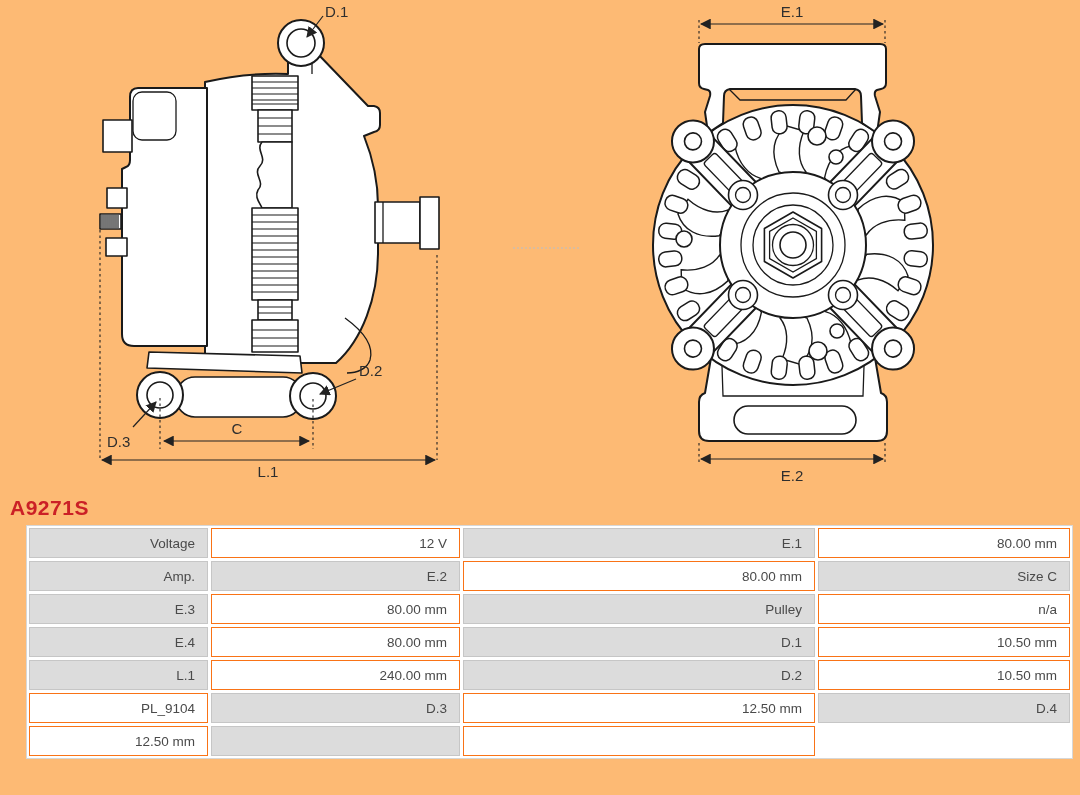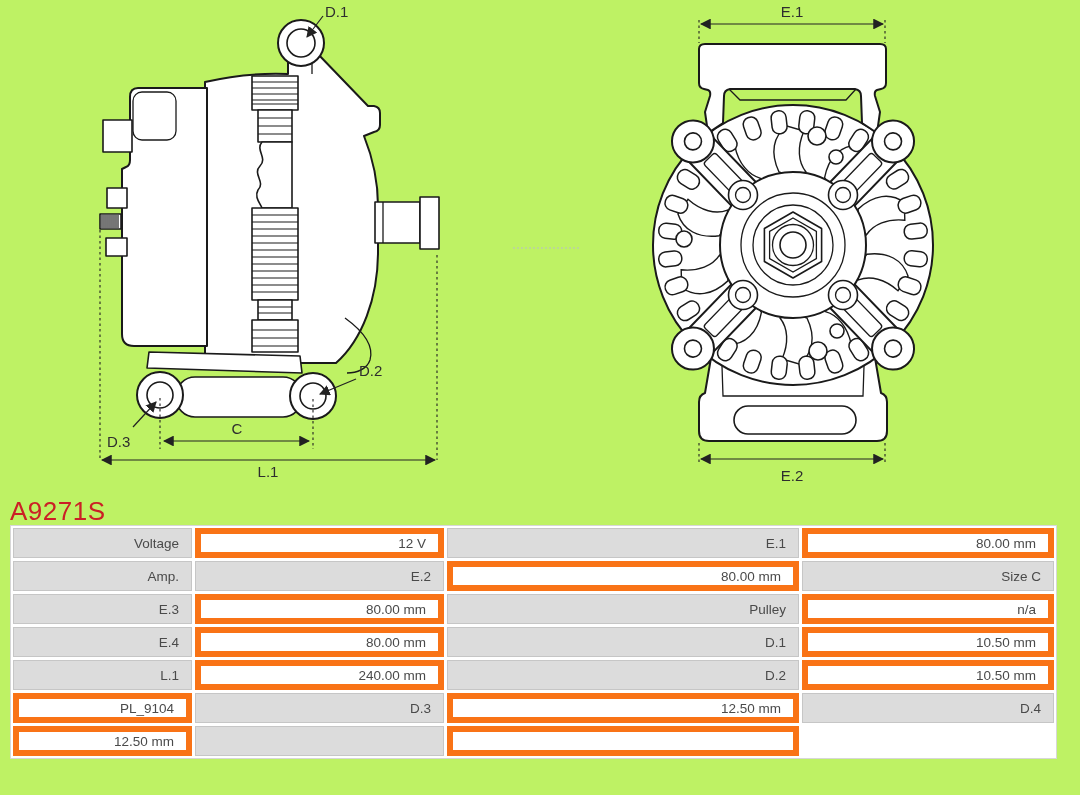--- a/index.html
+++ b/index.html
@@ -1,48 +1,48 @@
 <!DOCTYPE html>
 <html><head>
 <meta charset="utf-8">
 <style>
   html,body{margin:0;padding:0;background:#fff;}
-  #page{position:relative;width:1080px;height:795px;background:#bef264;overflow:hidden;
+  #page{position:relative;width:1080px;height:795px;background:#fdba74;overflow:hidden;
         font-family:"Liberation Sans",sans-serif;}
   #drawing{position:absolute;left:0;top:0;}
 
   
   .o2 {fill:#fff;stroke:#1a1a1a;stroke-width:2;stroke-linejoin:round;}
   .o16{fill:#fff;stroke:#1a1a1a;stroke-width:1.6;stroke-linejoin:round;}
   .o13{fill:#fff;stroke:#1a1a1a;stroke-width:1.3;stroke-linejoin:round;}
   .d  {fill:none;stroke:#1a1a1a;stroke-width:1.3;}
   .fins line,.hatch line{stroke:#1a1a1a;stroke-width:1.2;}
   .tooth rect{fill:#fff;stroke:#1a1a1a;stroke-width:1.5;}
   .blade path{fill:#fff;stroke:#1a1a1a;stroke-width:1.4;}
   .dim{stroke:#222;stroke-width:1.2;fill:none;}
   .arr2{marker-start:url(#ae);marker-end:url(#ae);}
   .arr1{marker-end:url(#ae);}
   .dot{stroke:#222;stroke-width:1.1;stroke-dasharray:2.5 3;fill:none;}
   .lbl{font-family:"Liberation Sans",sans-serif;font-size:15px;fill:#2e2e2e;}
   .lblm{text-anchor:middle;}
   .cl{stroke:#b8bec5;stroke-width:1;stroke-dasharray:2 2;}
 
   
-  #part-number{position:absolute;left:10px;top:496px;font-size:26px;font-weight:normal;
+  #part-number{position:absolute;left:10px;top:496px;font-size:21px;font-weight:bold;
                color:#cb2026;letter-spacing:.5px;}
 
   
-  #spec-table{position:absolute;left:10px;top:525px;border:1px solid #d7d7d7;background:#fff;
+  #spec-table{position:absolute;left:26px;top:525px;border:1px solid #d7d7d7;background:#fff;
               padding:2px;}
   #spec-grid{display:grid;grid-template-columns:179px 249px 352px 252px;gap:3px;
              grid-auto-rows:30px;}
   .cell{display:flex;align-items:center;justify-content:flex-end;padding-right:12px;
         font-size:13.5px;color:#4a4a4a;box-sizing:border-box;}
   .cl-label{background:#dcdcdc;border:1px solid #c6c6c6;}
-  .cl-value{background:#ffffff;border:6px solid #f97316;text-align:center;}
+  .cl-value{background:#ffffff;border:1px solid #f97316;text-align:center;}
 </style>
 </head>
 <body>
 
 <div id="page">
 
   <svg id="drawing" width="1080" height="500" viewBox="0 0 1080 500">
     <defs>
       <marker id="ae" viewBox="0 0 10 10" refX="9" refY="5" markerWidth="9" markerHeight="9" orient="auto-start-reverse">
           <path d="M0,0 L10,5 L0,10 Z" fill="#222"></path>

